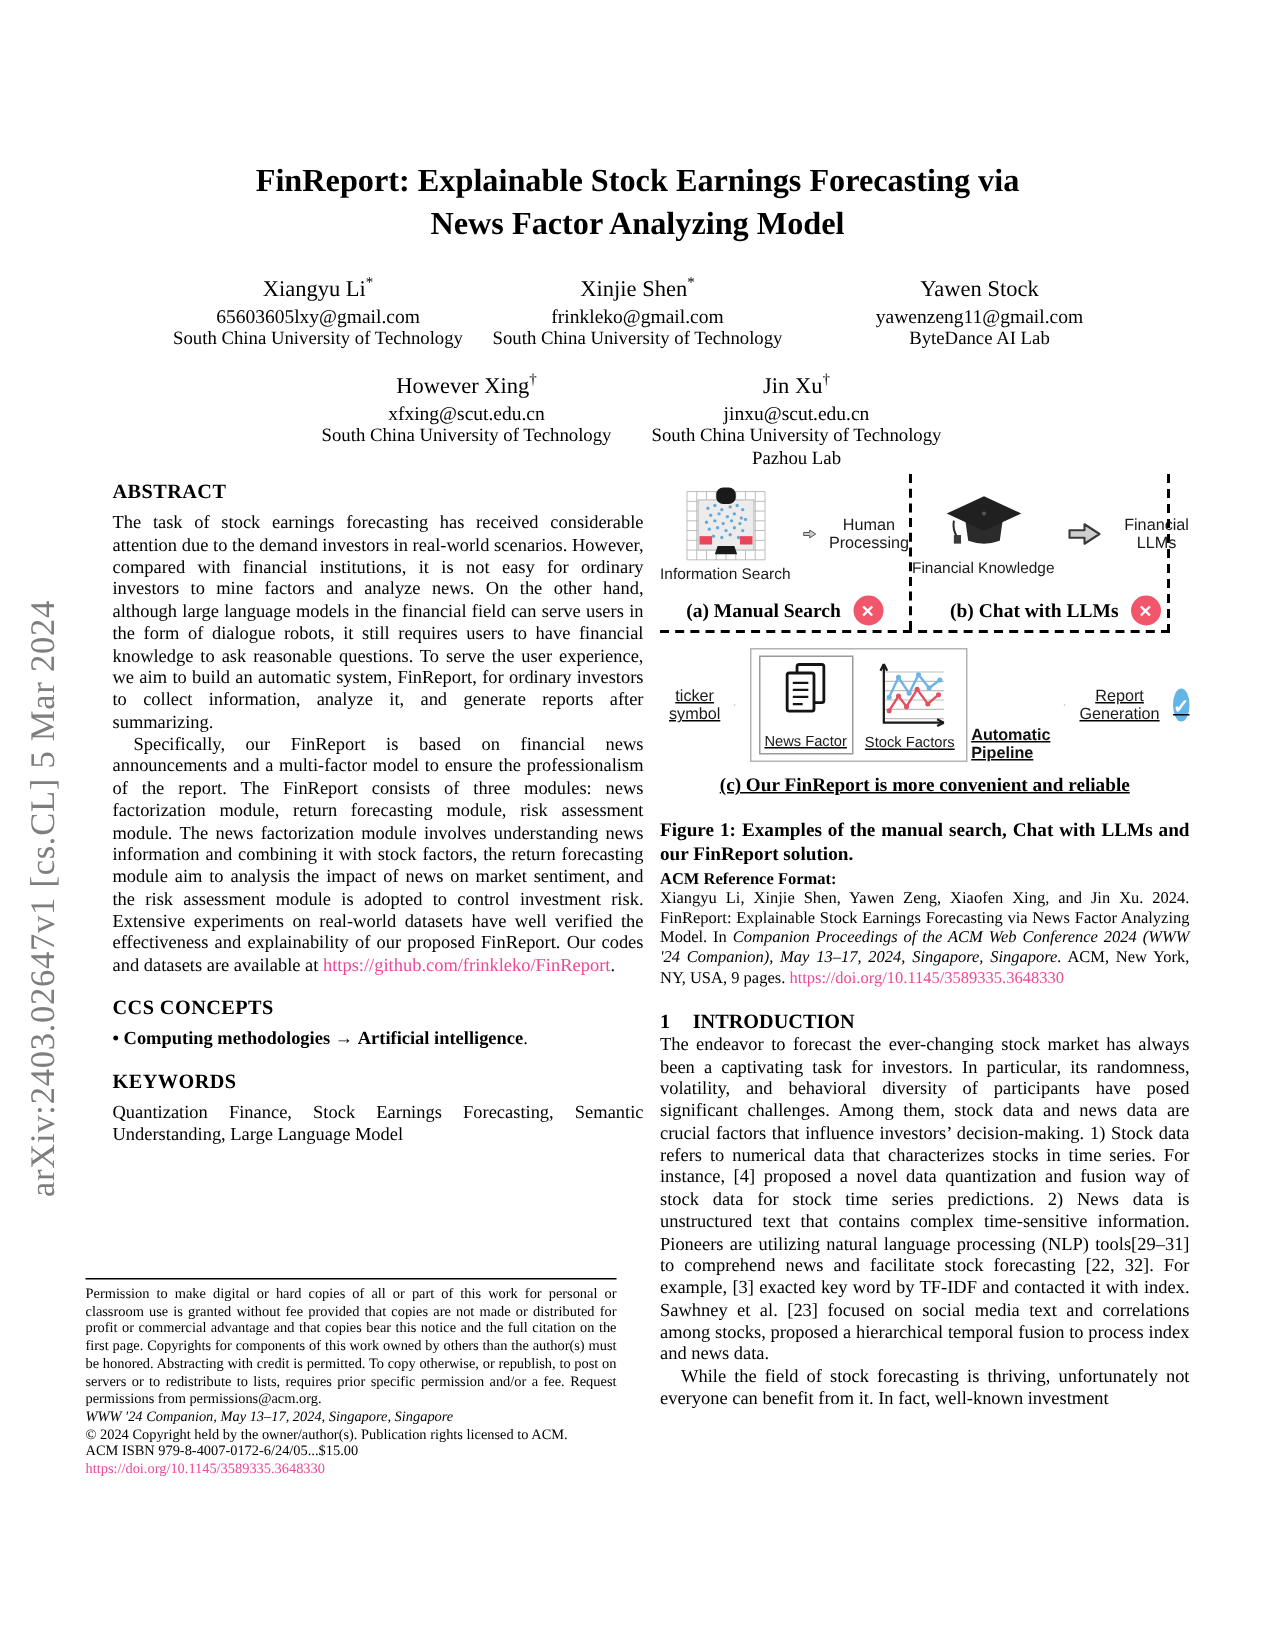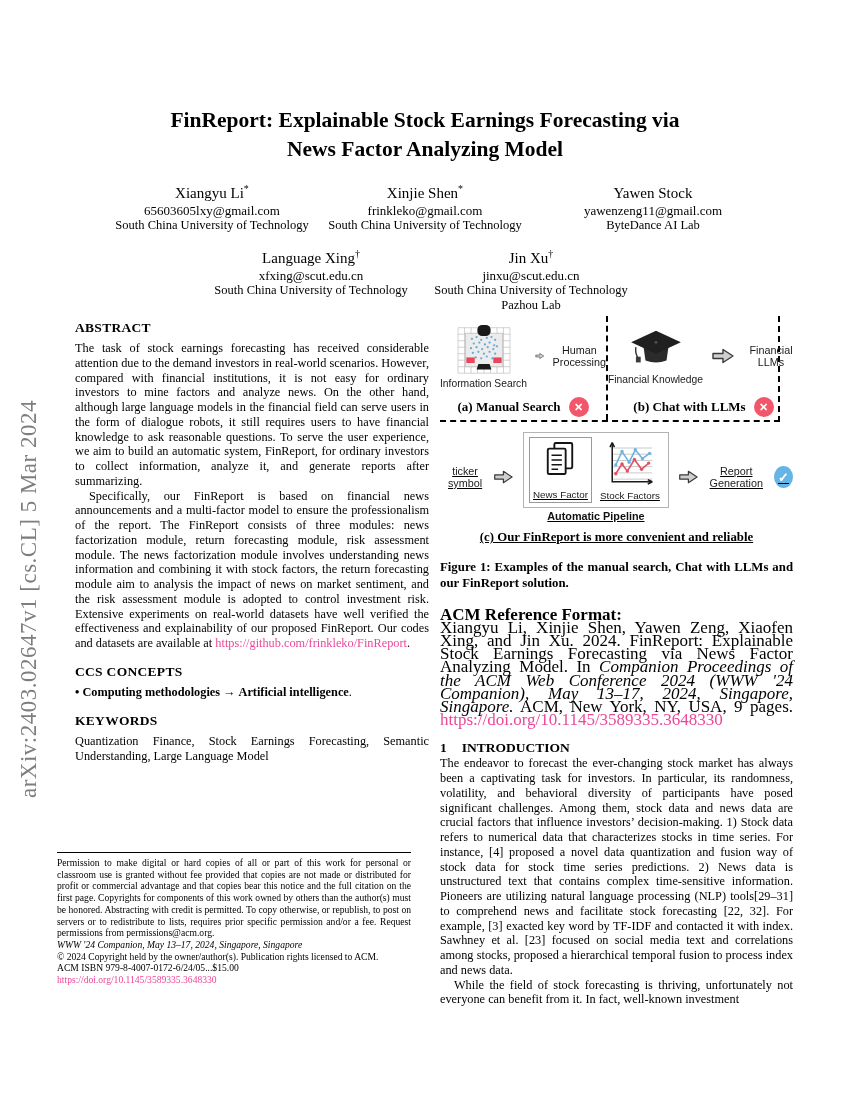--- a/index.html
+++ b/index.html
@@ -49,32 +49,32 @@
   .fig-label{font-size:10.3px;color:#1a1a1a;white-space:nowrap;}
   .fig-label2{font-size:10.8px;color:#1a1a1a;text-align:center;line-height:12.5px;}
   .panel-caption{display:flex;align-items:center;justify-content:center;gap:8px;
     height:26px;font-family:"Liberation Serif",serif;font-weight:bold;font-size:13px;}
   .badge{width:20px;height:20px;border-radius:50%;display:flex;align-items:center;justify-content:center;
     color:#fff;font-size:11px;font-weight:bold;font-family:"Liberation Sans",sans-serif;}
   .badge-red{background:#f2566b;}
   .badge-blue{background:#64b5e6;width:22px;height:22px;font-size:13px;}
   .fig-bottom{position:relative;width:353px;padding-top:10px;text-decoration:underline;}
   .pipe-row{display:flex;align-items:center;justify-content:flex-start;gap:9px;padding-left:6px;}
-  .pipeline-wrap{display:flex;flex-direction:column;align-items:center;gap:2px;}
+  .pipeline-wrap{display:flex;flex-direction:row;align-items:flex-end;gap:2px;}
   .pipeline-box{display:flex;align-items:stretch;gap:5px;border:1.5px solid #b3b3b3;background:#fff;padding:4px 5px;}
   .module{display:flex;flex-direction:column;align-items:center;justify-content:space-between;gap:2px;padding:3px 3px 2px 3px;}
   .module-bordered{border:1px solid #9a9a9a;}
   .module .fig-label{font-size:9.8px;}
   .pipeline-label{font-size:10.8px;font-weight:bold;color:#111;}
   .fig-c-caption{margin-top:8px;text-align:center;font-family:"Liberation Serif",serif;
     font-weight:bold;font-size:12.8px;}
   .fig-caption{margin-top:15px;font-weight:bold;font-size:12.8px;line-height:15.8px;text-align:justify;}
 
   
-  .acm-ref{margin-top:16px;font-size:17px;line-height:13.2px;text-align:justify;font-family:Liberation Serif, serif;}
+  .acm-ref{margin-top:2px;font-size:11px;line-height:13.2px;text-align:justify;font-family:Liberation Serif, serif;}
   .acm-ref-head{font-weight:bold;}
   .ref-italic{font-style:italic;}
   .intro-head{margin-top:14px;font-size:13.5px;font-weight:bold;}
   .intro-head .secnum{margin-right:15px;}
   .link{color:#ec4899;text-decoration:none;}
   .ccs-line{font-size:12.3px;line-height:15px;}
   .ccs-bold{font-weight:bold;}
 </style>
 </head>
 <body>
@@ -98,21 +98,21 @@
     <div class="author-email">frinkleko@gmail.com</div>
     <div class="author-affil">South China University of Technology</div>
   </div>
   <div class="author" style="left:653px;top:179px;">
     <div class="author-name"><span>Yawen Stock</span><sup></sup></div>
     <div class="author-email">yawenzeng11@gmail.com</div>
     <div class="author-affil">ByteDance AI Lab</div>
   </div>
 
   <div class="author" style="left:311px;top:244px;">
-    <div class="author-name"><span>Language Xing</span><sup>†</sup></div>
+    <div class="author-name"><span>However Xing</span><sup>†</sup></div>
     <div class="author-email">xfxing@scut.edu.cn</div>
     <div class="author-affil">South China University of Technology</div>
   </div>
   <div class="author" style="left:531px;top:244px;">
     <div class="author-name"><span>Jin Xu</span><sup>†</sup></div>
     <div class="author-email">jinxu@scut.edu.cn</div>
     <div class="author-affil">South China University of Technology</div>
     <div class="author-affil">Pazhou Lab</div>
   </div>
 

